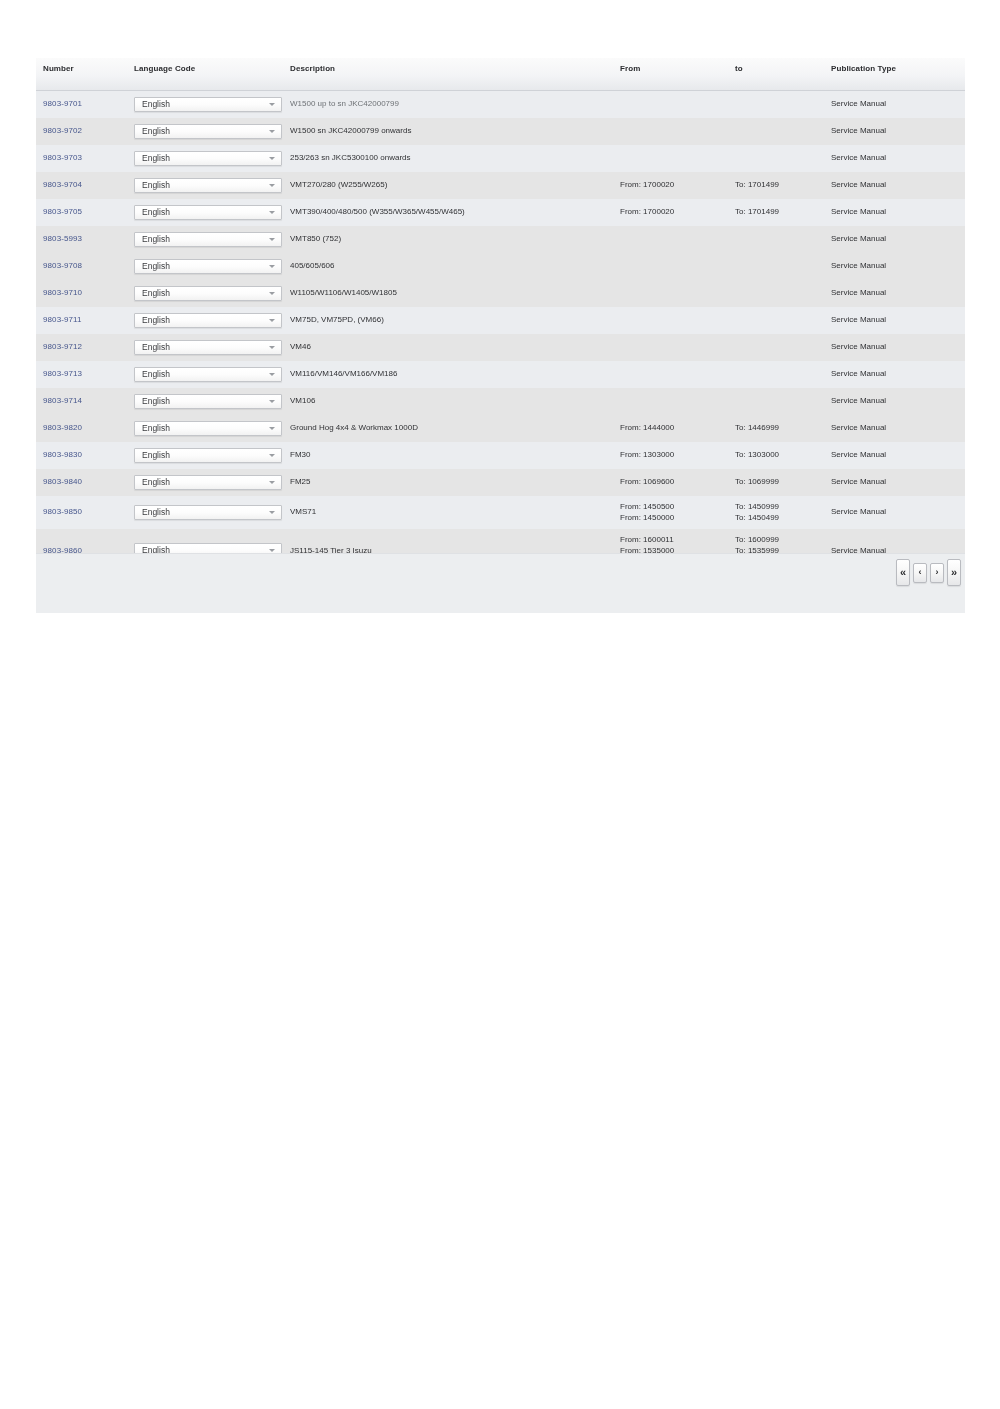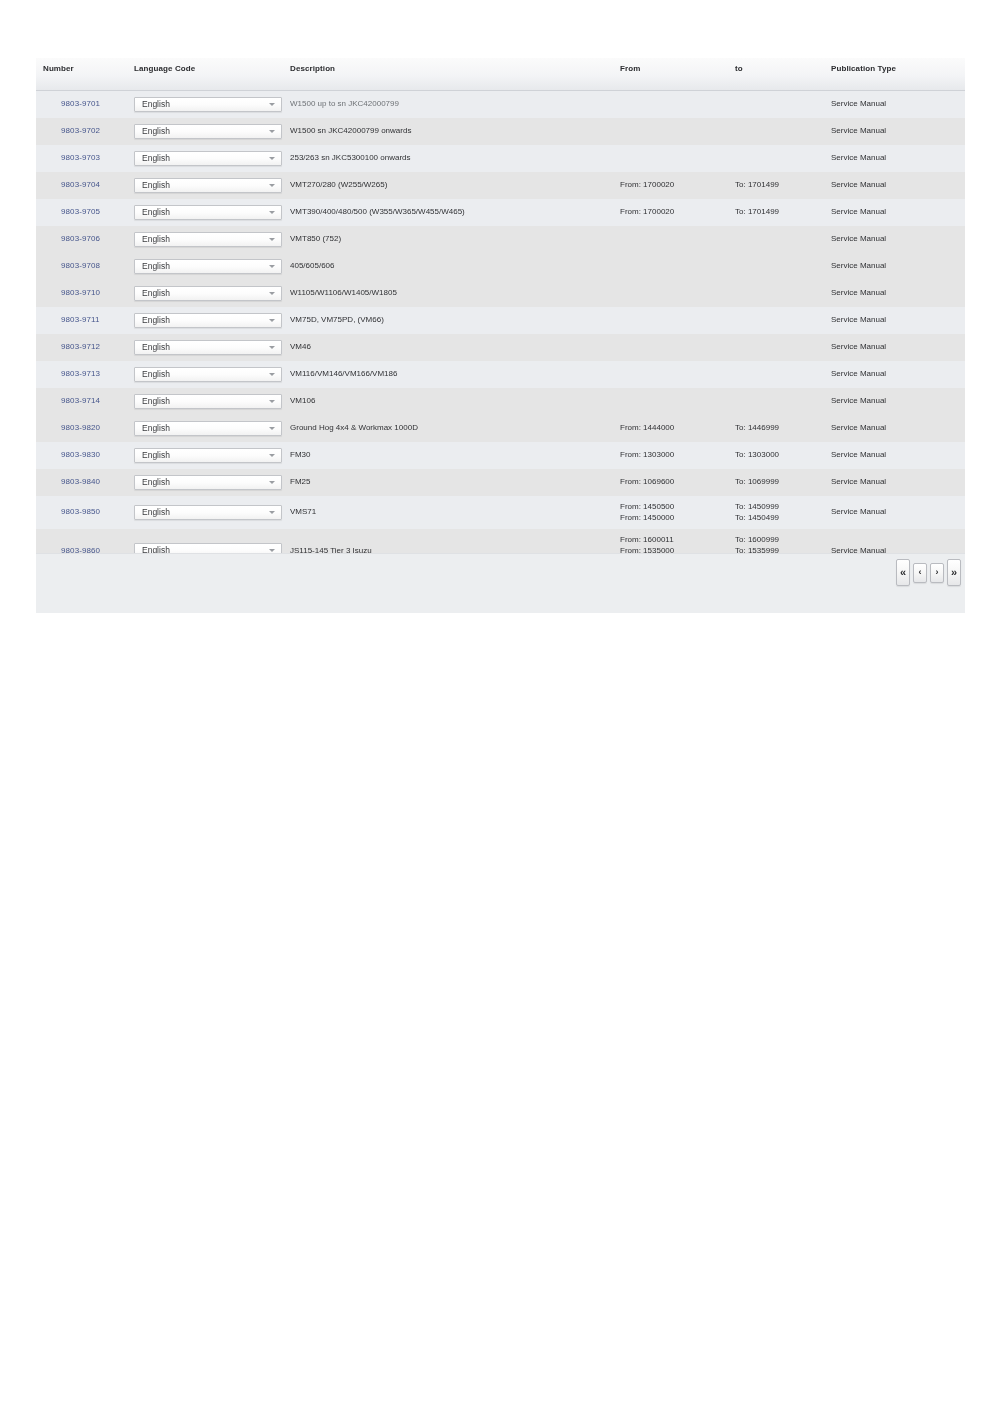--- a/index.html
+++ b/index.html
@@ -59,21 +59,21 @@
   tbody tr.row-even td { background: #e5e5e5; }
 
   tbody td {
     padding: 6px 0 6px 6px;
     vertical-align: middle;
     font-size: 8px;
     color: #303134;
     border: none;
     line-height: 1.32;
   }
-  tbody td:first-child { padding-left: 25px; }
+  tbody td:first-child { padding-left: 7px; }
 
   tbody tr td.cell-number a {
     color: #46568c;
     text-decoration: none;
     font-size: 8px;
     letter-spacing: 0.1px;
   }
 
   tbody tr.row-first td.cell-desc { color: #6f7377; }
 
@@ -243,21 +243,21 @@
             <td class="cell-desc">VMT390/400/480/500 (W355/W365/W455/W465)</td>
             <td>
               <span class="range-line">From: 1700020</span>
             </td>
             <td>
               <span class="range-line">To: 1701499</span>
             </td>
             <td>Service Manual</td>
           </tr>
           <tr class="row-even">
-            <td class="cell-number"><a href="#">9803-9706</a></td>
+            <td class="cell-number"><a href="#">9803-5993</a></td>
             <td>
               <div class="sel">
                 <span class="sel-label">English</span>
                 <span class="sel-arrow"></span>
               </div>
             </td>
             <td class="cell-desc">VMT850 (752)</td>
             <td></td>
             <td></td>
             <td>Service Manual</td>

